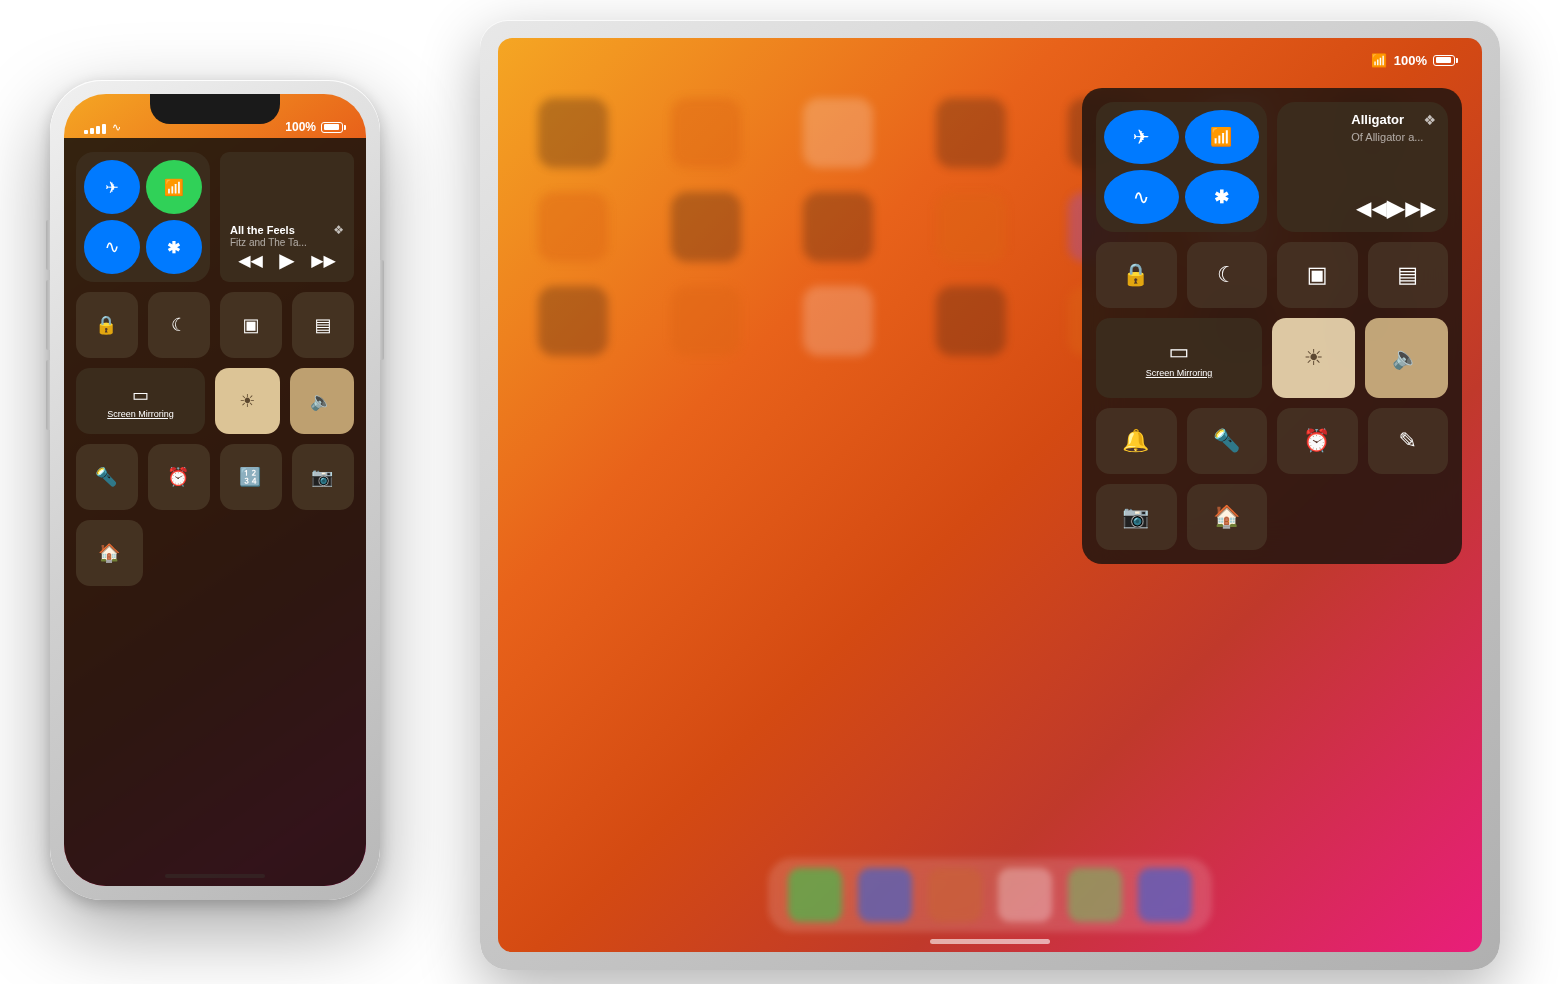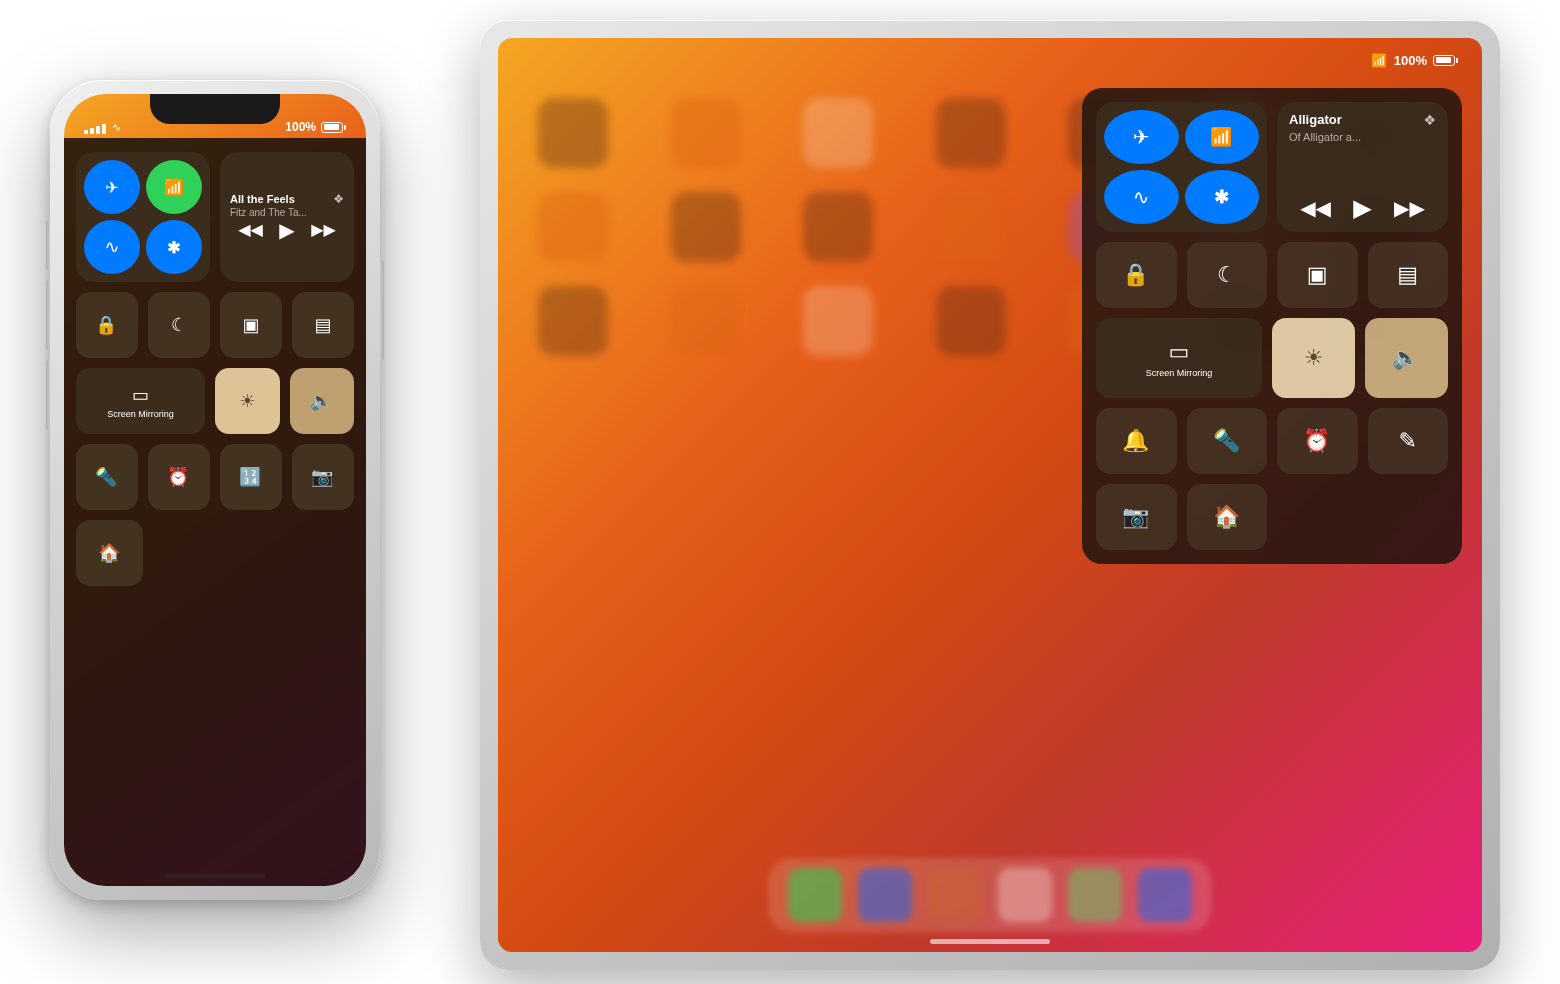--- a/index.html
+++ b/index.html
@@ -356,25 +356,25 @@
       display: grid;
       grid-template-columns: 1fr 1fr;
       grid-template-rows: 1fr 1fr;
       gap: 6px;
       height: 130px;
     }
 
     
     .iphone-music {
       background: rgba(60, 45, 30, 0.95);
-      border-radius: 18px;
+      border-radius: 9px;
       padding: 10px;
       display: flex;
       flex-direction: column;
-      justify-content: center;
+      justify-content: flex-end;
       height: 130px;
     }
 
     .iphone-cc-row2 {
       display: grid;
       grid-template-columns: 1fr 1fr 1fr 1fr;
       gap: 10px;
     }
 
     .iphone-cc-row3 {
@@ -414,20 +414,21 @@
       justify-content: center;
       height: 66px;
       cursor: pointer;
     }
 
     .iphone-cc-label {
       color: white;
       font-size: 9px;
       margin-top: 3px;
       text-align: center;
+      text-decoration: underline;
     }
 
     .iphone-home-btn {
       position: absolute;
       bottom: 8px;
       left: 50%;
       transform: translateX(-50%);
       width: 100px;
       height: 4px;
       background: rgba(255,255,255,0.5);
@@ -546,21 +547,21 @@
               <span style="color:white; font-size:18px;">📶</span>
             </div>
             <div style="border-radius:50%; background:#007AFF; display:flex; align-items:center; justify-content:center; cursor:pointer;">
               <span style="color:white; font-size:20px;">∿</span>
             </div>
             <div style="border-radius:50%; background:#007AFF; display:flex; align-items:center; justify-content:center; cursor:pointer;">
               <span style="color:white; font-size:18px; font-weight:bold;">✱</span>
             </div>
           </div>
 
-          <div class="cc-music" style="grid-column:3/5; grid-row:1/2;">
+          <div class="cc-music" style="grid-column:3/5; grid-row:1/2;align-items:flex-end;">
             <div class="music-top">
               <div>
                 <div class="music-title">Alligator</div>
                 <div class="music-subtitle">Of Alligator a...</div>
               </div>
               <span style="color:white; font-size:14px; opacity:0.7;">❖</span>
             </div>
             <div class="music-controls">
               <span class="music-ctrl-btn">◀◀</span>
               <span class="music-ctrl-btn play">▶</span>

